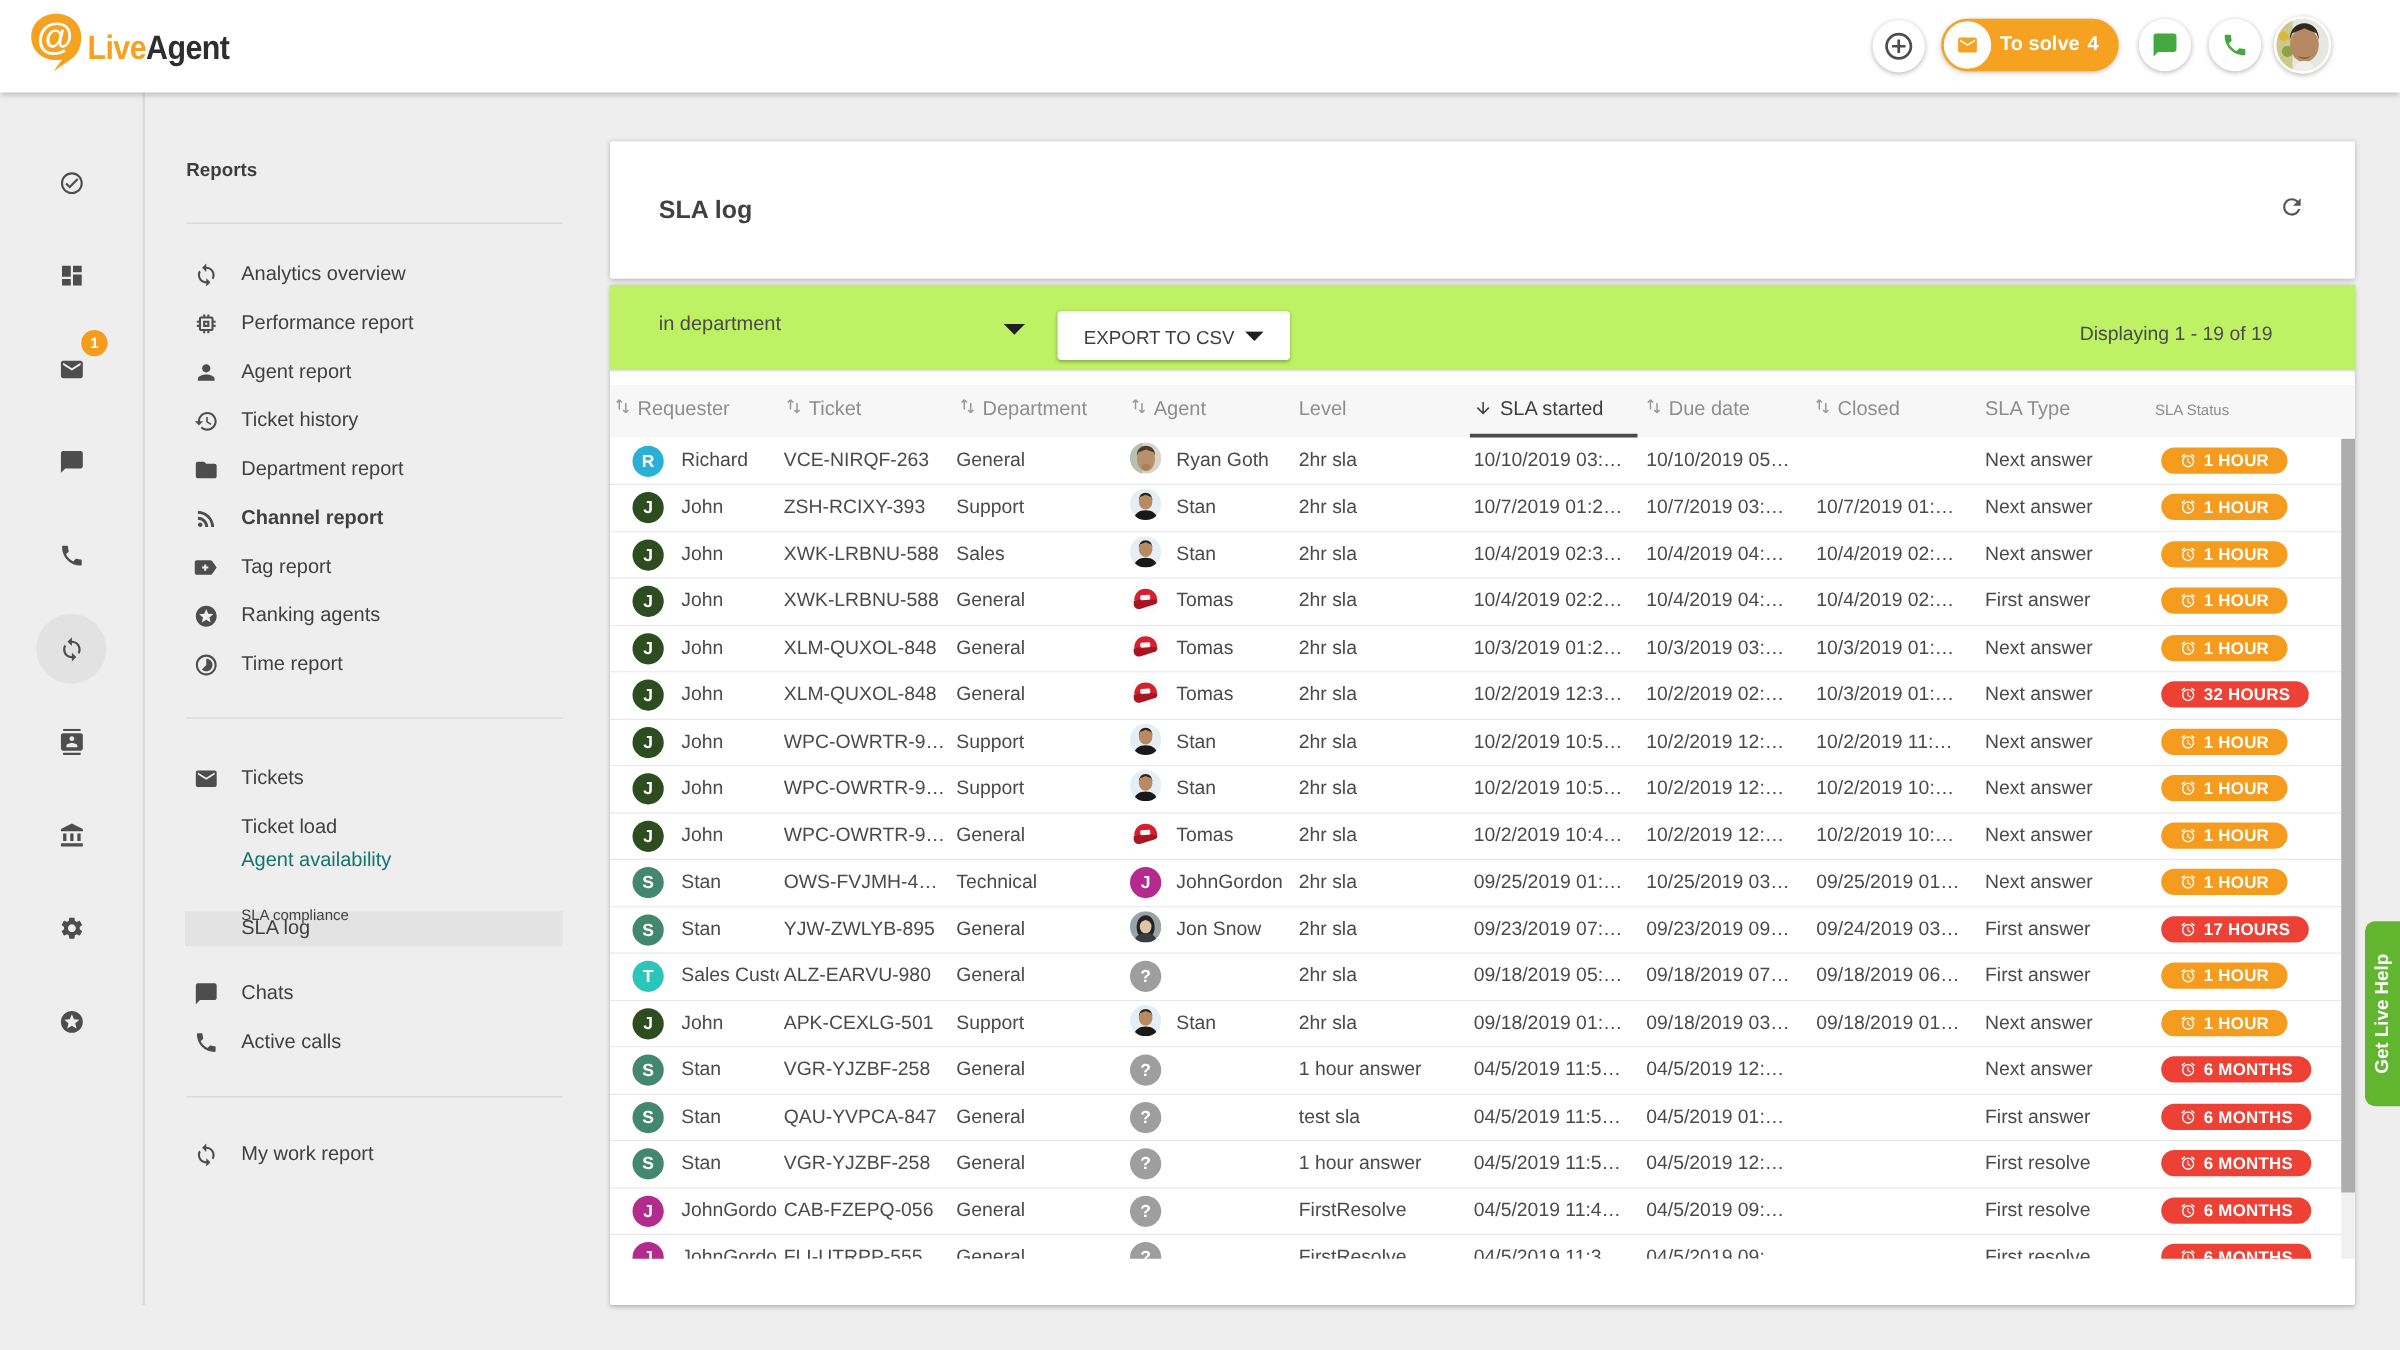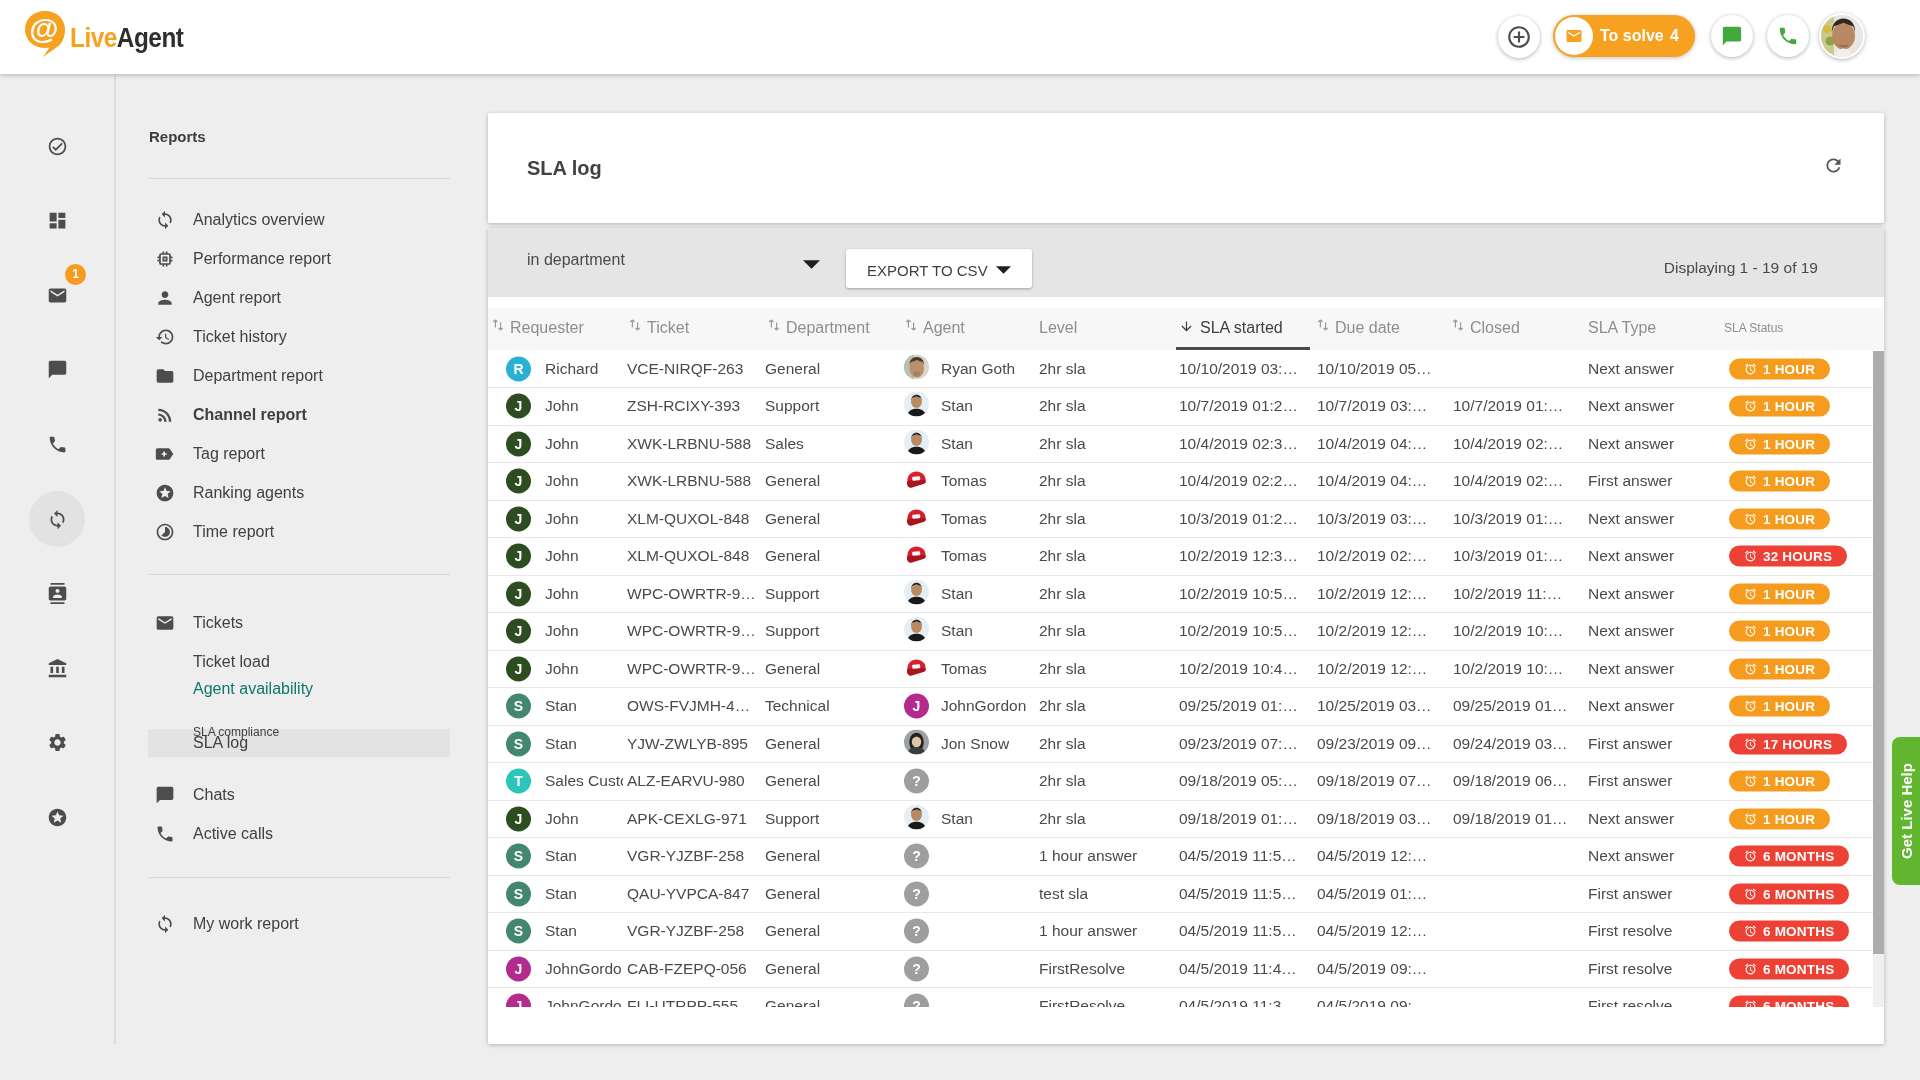--- a/index.html
+++ b/index.html
@@ -171,21 +171,21 @@
 </div>
 
 <div class="card" style="left:488px;top:113px;width:1396px;height:110px;z-index:6">
   <div class="abs" style="left:39px;top:44px;font-size:20px;font-weight:bold;color:#414141">SLA log</div>
   <div class="abs" style="left:1335px;top:42px"><svg width="21" height="21" viewBox="0 0 24 24" fill="#555">
         <path d="M17.65 6.35C16.2 4.9 14.21 4 12 4c-4.42 0-7.99 3.58-7.99 8s3.57 8 7.99 8c3.73 0 6.84-2.55 7.73-6h-2.08c-.82 2.33-3.04 4-5.65 4-3.31 0-6-2.69-6-6s2.69-6 6-6c1.66 0 3.14.69 4.22 1.78L13 11h7V4l-2.35 2.35z"></path>
       </svg></div>
 </div>
 
 <div class="card" style="left:488px;top:228px;width:1396px;height:816px;z-index:4">
-  <div class="abs" style="left:0;top:0;width:1396px;height:69px;background:#e5e5e5;border-bottom:1px solid #e4e4e4">
+  <div class="abs" style="left:0;top:0;width:1396px;height:69px;background:#bef264;border-bottom:1px solid #e4e4e4">
     <span class="abs" style="left:39px;top:12px;height:40px;line-height:40px;font-size:16px;color:#4a4a4a">in department</span>
     <span class="abs" style="left:315px;top:27px"><svg width="17" height="9" viewBox="0 0 10 5">
           <polygon points="0,0 10,0 5,5" fill="#1f1f1f"></polygon>
         </svg></span>
     <div class="abs" style="left:358px;top:21px;width:186px;height:39px;background:#fff;border-radius:3px;box-shadow:0 1px 3px rgba(0,0,0,.3);text-align:center;line-height:39px;font-size:15px;color:#3f3f3f">EXPORT TO CSV&nbsp;&nbsp;<span style="display:inline-block;vertical-align:2px"><svg width="15" height="8" viewBox="0 0 10 5">
             <polygon points="0,0 10,0 5,5" fill="#1f1f1f"></polygon>
           </svg></span></div>
     <span class="abs" style="right:66px;top:20px;height:40px;line-height:40px;font-size:15.5px;color:#4a4a4a">Displaying 1 - 19 of 19</span>
   </div>
   <div class="abs" style="left:0;top:80px;width:1396px;height:42px;background:#f7f7f7">
@@ -617,21 +617,21 @@
               <path d="M22 5.72l-4.6-3.86-1.29 1.53 4.6 3.86L22 5.72zM7.88 3.39L6.6 1.86 2 5.71l1.29 1.53 4.59-3.85zM12.5 8H11v6l4.75 2.85.75-1.23-4-2.37V8zM12 4c-4.97 0-9 4.03-9 9s4.02 9 9 9c4.97 0 9-4.03 9-9s-4.03-9-9-9zm0 16c-3.87 0-7-3.13-7-7s3.13-7 7-7 7 3.13 7 7-3.13 7-7 7z"></path>
             </svg>
             <b>1 HOUR</b>
           </span></span>
 </div>
 <div class="trow" style="top:450.0px">
 <span class="cell" style="left:18px">
           <div class="lav" style="background:#2d4d21">J</div>
         </span>
 <span class="cell tx" style="left:57px;width:78px">John</span>
-<span class="cell tx" style="left:139px;width:132px">APK-CEXLG-971</span>
+<span class="cell tx" style="left:139px;width:132px">APK-CEXLG-501</span>
 <span class="cell tx" style="left:277px;width:130px">Support</span>
 <span class="cell" style="left:416px"><svg width="25" height="25" viewBox="0 0 25 25">
             <defs>
               <clipPath id="cs">
                 <circle cx="12.5" cy="12.5" r="12.5"></circle>
               </clipPath>
             </defs>
             <g clip-path="url(#cs)">
               <rect width="25" height="25" fill="#e4eef4"></rect>
               <ellipse cx="12.5" cy="10.5" rx="5.4" ry="6" fill="#b98a62"></ellipse>

